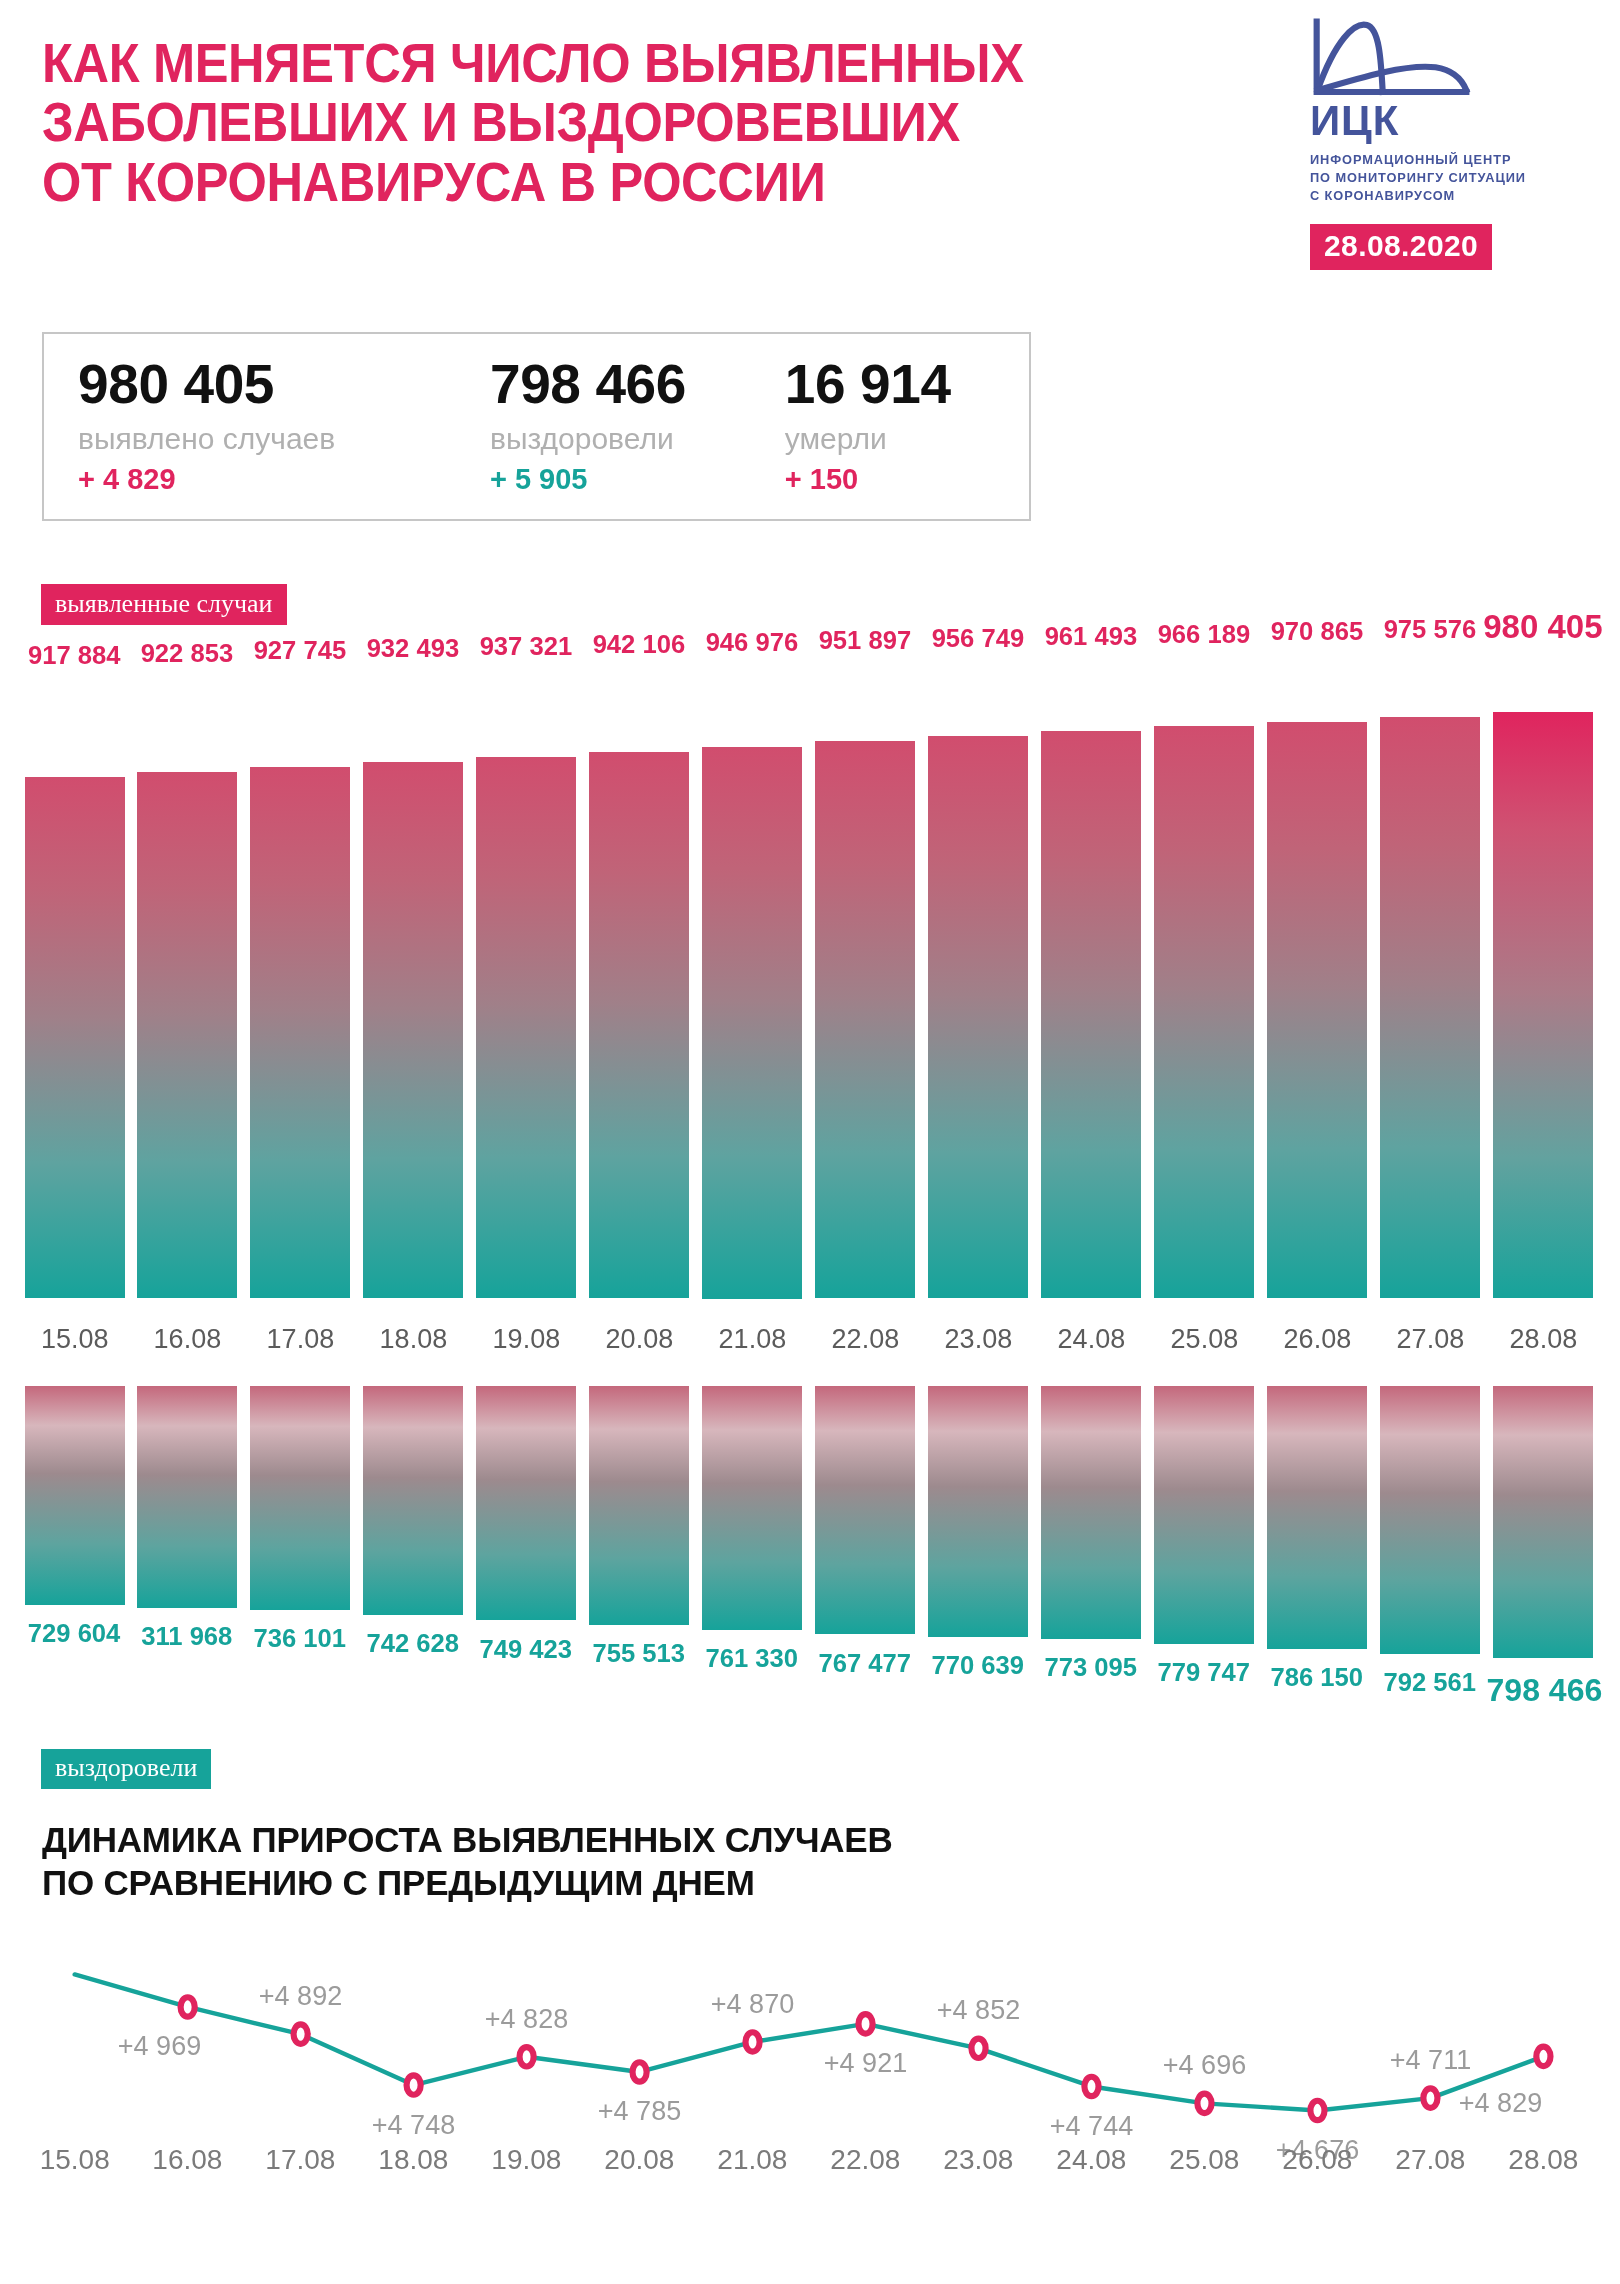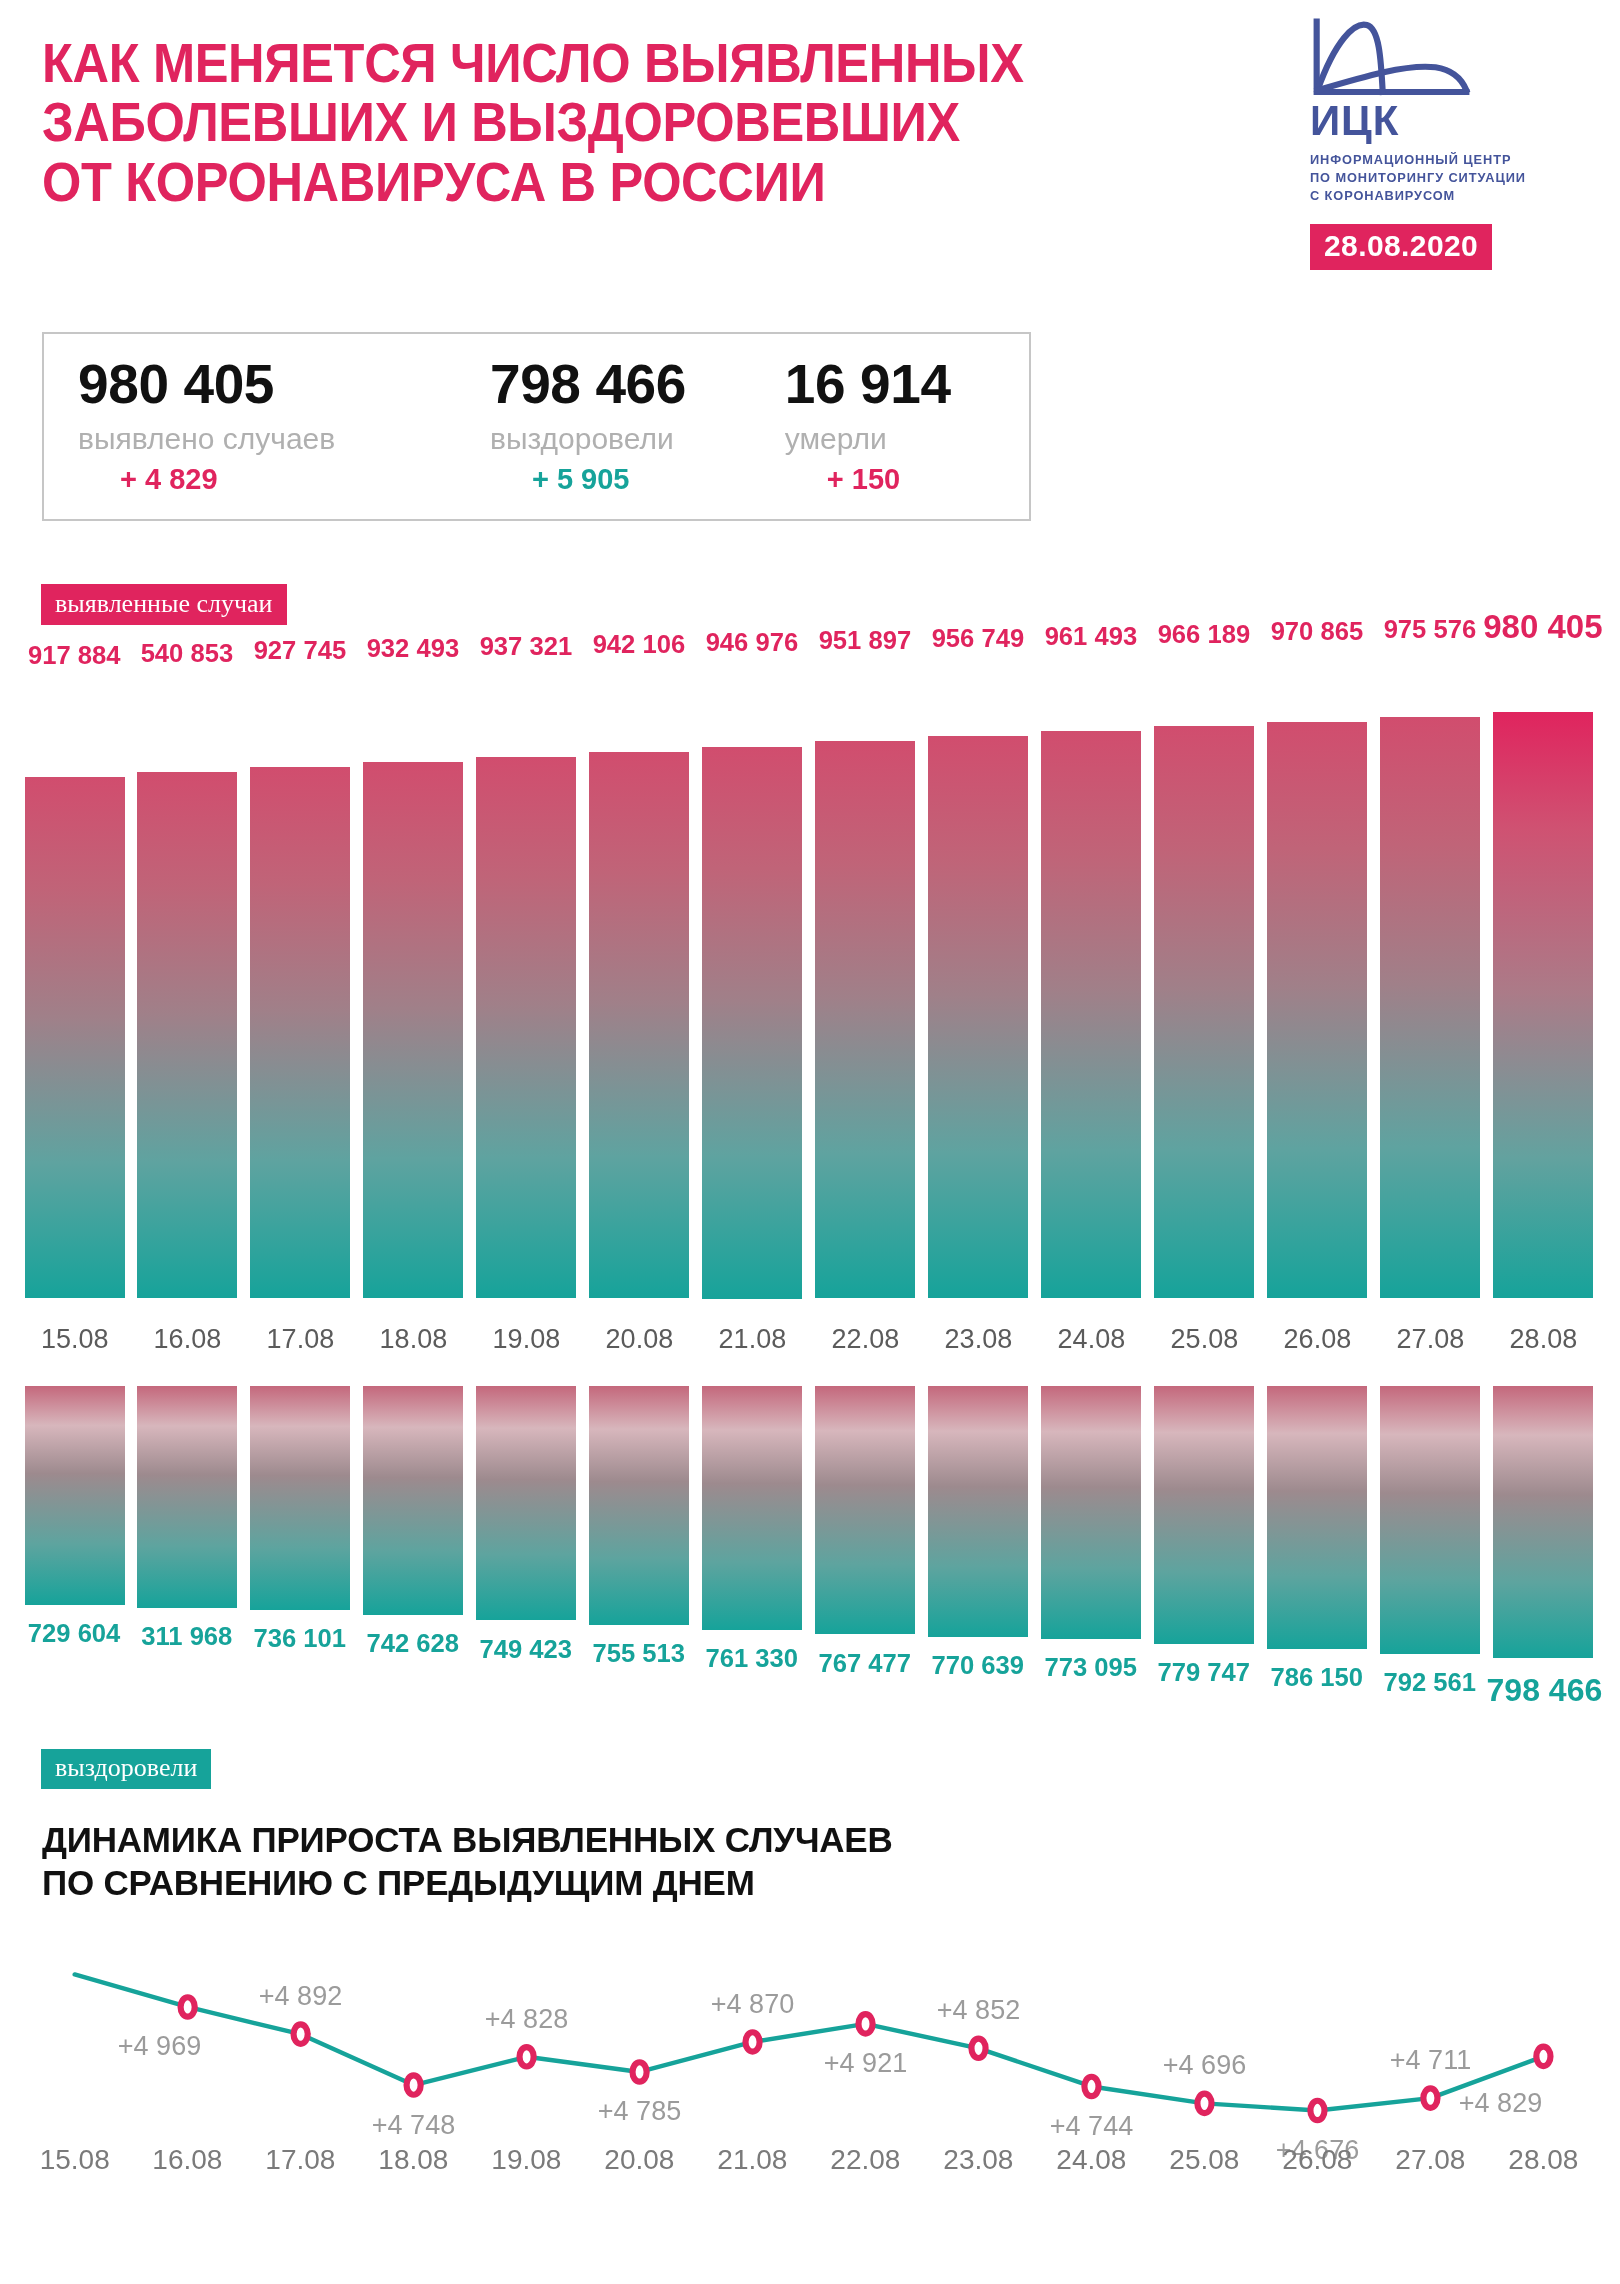--- a/index.html
+++ b/index.html
@@ -110,21 +110,20 @@
     font-weight: 400;
     margin-top: 12.4px;
     line-height: 1;
   }
   .stat-delta {
     font-family: "Liberation Sans Narrow", "Liberation Sans", sans-serif;
     font-weight: 700;
     font-size: 29px;
     margin-top: 10.6px;
     line-height: 1;
-    margin-left: 42px;
   }
   .delta-pink { color: #e0245e; }
   .delta-teal { color: #16a39a; }
 
   
   .chart-area {
     position: absolute;
     left: 0;
     top: 565px;
     width: 1621px;
@@ -336,21 +335,21 @@
     <div class="tag tag-cases">выявленные случаи</div>
     <div class="cols" id="cols">
         <div class="col" style="left: 5.3px;">
           <div class="cases-label" style="top: 78px;">917 884</div>
           <div class="bar-top" style="top: 212px; height: 521px;"></div>
           <div class="date-mid">15.08</div>
           <div class="bar-bot" style="height: 219px;"></div>
           <div class="rec-label" style="top: 1056px;">729 604</div>
         </div>
         <div class="col" style="left: 118px;">
-          <div class="cases-label" style="top: 76px;">540 853</div>
+          <div class="cases-label" style="top: 76px;">922 853</div>
           <div class="bar-top" style="top: 207px; height: 526px;"></div>
           <div class="date-mid">16.08</div>
           <div class="bar-bot" style="height: 222px;"></div>
           <div class="rec-label" style="top: 1059px;">311 968</div>
         </div>
         <div class="col" style="left: 231px;">
           <div class="cases-label" style="top: 73px;">927 745</div>
           <div class="bar-top" style="top: 202px; height: 531px;"></div>
           <div class="date-mid">17.08</div>
           <div class="bar-bot" style="height: 224px;"></div>

